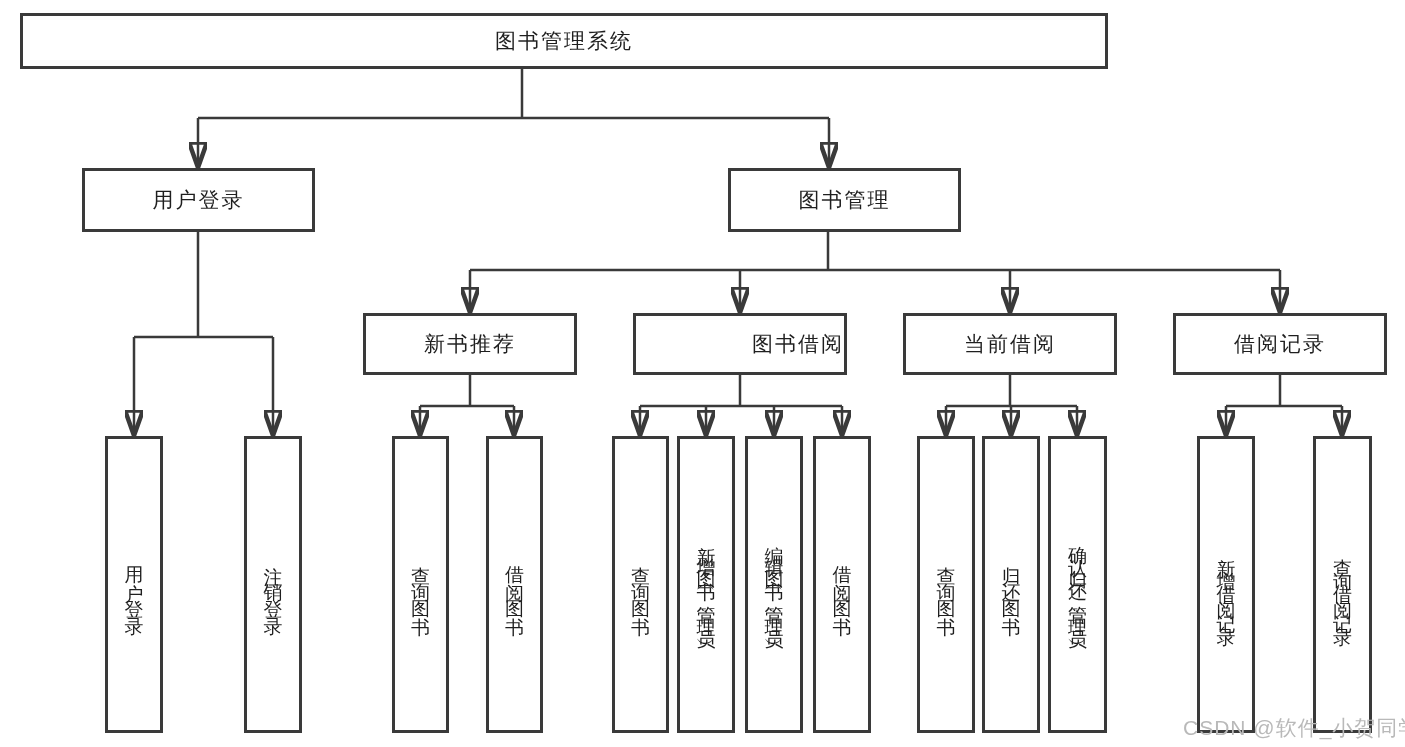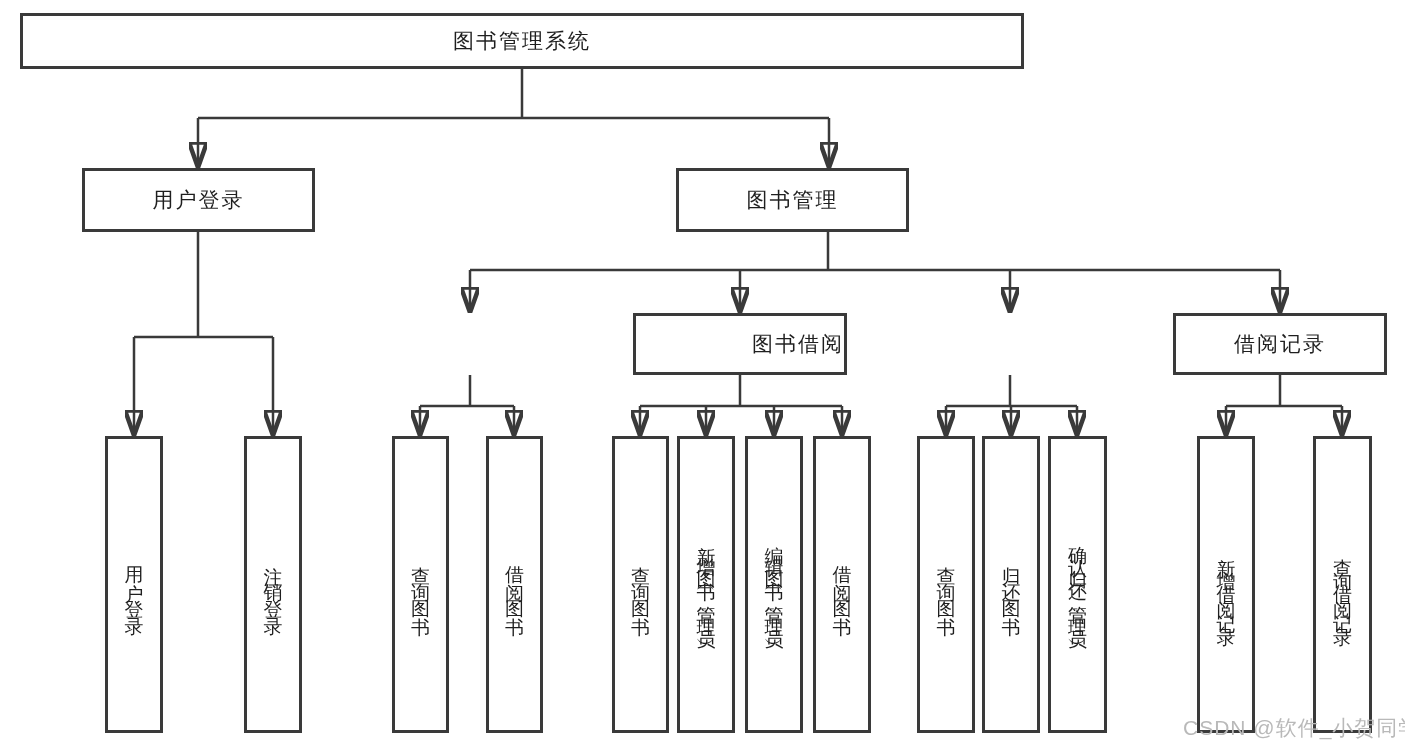--- a/index.html
+++ b/index.html
@@ -62,33 +62,39 @@
     <path d="M1010,375 V406 M946,406 H1077"></path>
     <path d="M946,406 V432" marker-end="url(#arrow)"></path>
     <path d="M1011,406 V432" marker-end="url(#arrow)"></path>
     <path d="M1077,406 V432" marker-end="url(#arrow)"></path>
 
     <path d="M1280,375 V406 M1226,406 H1342"></path>
     <path d="M1226,406 V432" marker-end="url(#arrow)"></path>
     <path d="M1342,406 V432" marker-end="url(#arrow)"></path>
   </svg>
 
-  <div class="box hbox" style="left:20px;top:13px;width:1004px;height:56px;">
+  <div class="box hbox" style="left:20px;top:13px;width:1088px;height:56px;">
     <span>图书管理系统</span>
   </div>
 
   <div class="box hbox" style="left:82px;top:168px;width:233px;height:64px;">
     <span>用户登录</span>
   </div>
-  <div class="box hbox" style="left:676px;top:168px;width:233px;height:64px;">
+  <div class="box hbox" style="left:728px;top:168px;width:233px;height:64px;">
     <span>图书管理</span>
   </div>
 
+  <div class="box hbox" style="left:363px;top:313px;width:214px;height:62px;">
+    <span>新书推荐</span>
+  </div>
   <div class="box hbox" style="left:633px;top:313px;width:214px;height:62px;justify-content:flex-end;">
     <span>图书借阅</span>
+  </div>
+  <div class="box hbox" style="left:903px;top:313px;width:214px;height:62px;">
+    <span>当前借阅</span>
   </div>
   <div class="box hbox" style="left:1173px;top:313px;width:214px;height:62px;justify-content:center;">
     <span>借阅记录</span>
   </div>
 
   <div class="box vbox ls-s" style="left:105px;top:436px;width:58px;height:297px;">
     <span>用户登录</span>
   </div>
   <div class="box vbox ls-s" style="left:244px;top:436px;width:58px;height:297px;">
     <span>注销登录</span>

